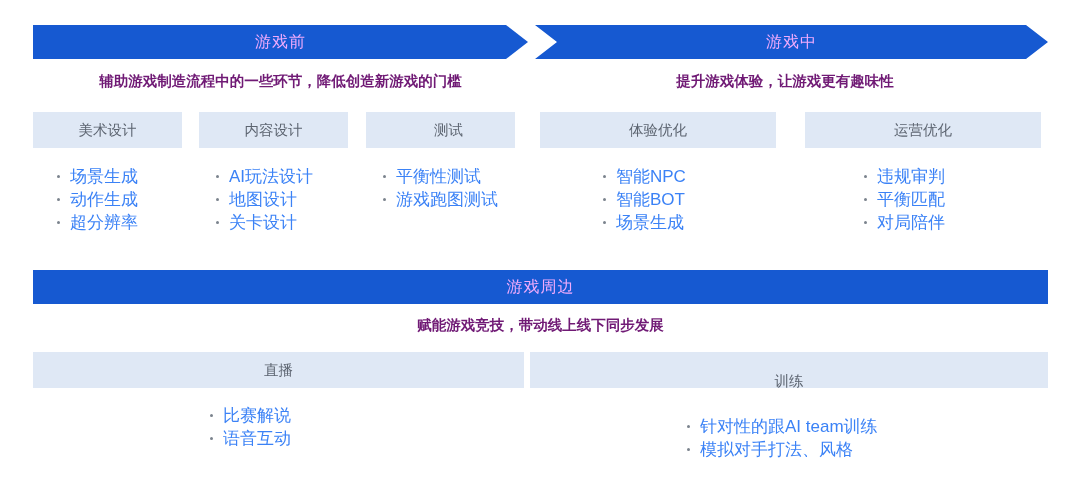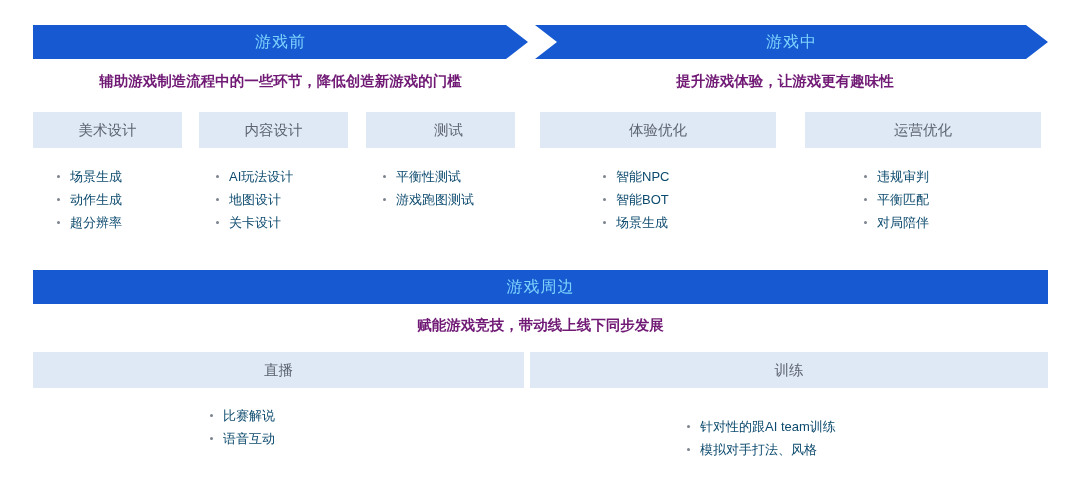--- a/index.html
+++ b/index.html
@@ -27,21 +27,21 @@
   .banner {
     position: absolute;
     height: 34px;
     background: #1659D1;
     display: flex;
     align-items: center;
     justify-content: center;
     box-sizing: border-box;
   }
   .banner-text {
-    color: #7dd3fc;
+    color: #f0abfc;
     font-size: 16px;
     letter-spacing: 1px;
     line-height: 1;
     white-space: nowrap;
   }
   .arrow-head {
     clip-path: polygon(0 0, calc(100% - 22px) 0, 100% 50%, calc(100% - 22px) 100%, 0 100%);
   }
   .arrow-head-notch {
     clip-path: polygon(0 0, calc(100% - 22px) 0, 100% 50%, calc(100% - 22px) 100%, 0 100%, 22px 50%);
@@ -81,22 +81,22 @@
   
   .bullets {
     position: absolute;
     list-style: none;
     margin: 0;
     padding: 0;
   }
   .bullets li {
     position: relative;
     padding-left: 15px;
-    color: #0c4a6e;
-    font-size: 13px;
+    color: #3b82f6;
+    font-size: 17px;
     line-height: 23px;
     white-space: nowrap;
   }
   .bullets li::before {
     content: "";
     position: absolute;
     left: 2px;
     top: 10px;
     width: 3px;
     height: 3px;
@@ -172,21 +172,21 @@
   <div class="caption" style="left:33px; top:318px; width:1015px;">赋能游戏竞技，带动线上线下同步发展</div>
 
   <div class="card-head" style="left:33px; top:352px; width:491px;">
     <span class="card-head-text">直播</span>
   </div>
   <ul class="bullets" style="left:208px; top:404px;">
     <li>比赛解说</li>
     <li>语音互动</li>
   </ul>
 
-  <div class="card-head" style="left:530px; top:352px; width:518px;">
+  <div class="card-head" style="left:530px; top:352px; width:518px;align-items:flex-end;">
     <span class="card-head-text">训练</span>
   </div>
   <ul class="bullets" style="left:685px; top:415px;">
     <li>针对性的跟AI team训练</li>
     <li>模拟对手打法、风格</li>
   </ul>
 
 </div>
 
 </body></html>

